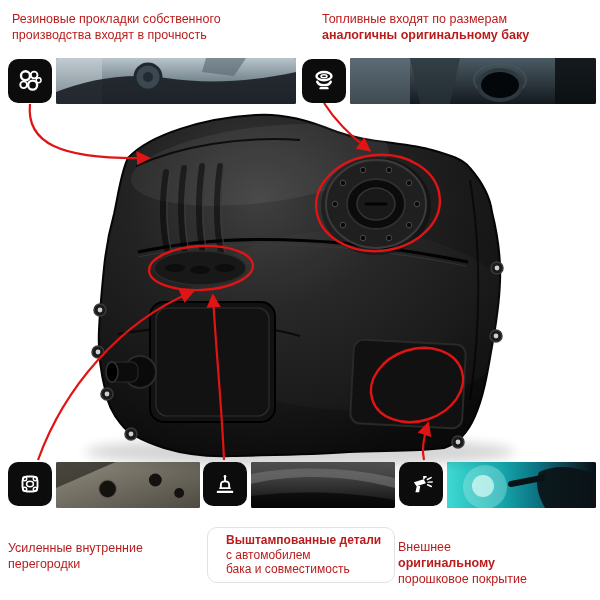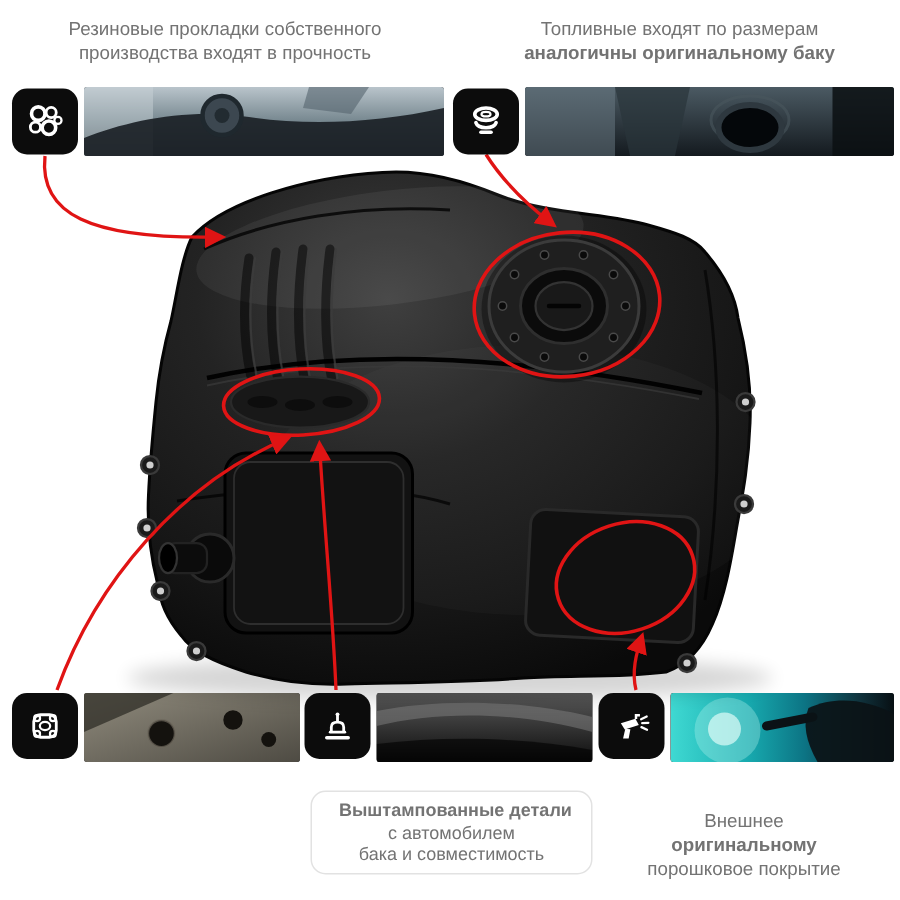--- a/index.html
+++ b/index.html
@@ -1,19 +1,19 @@
 <!DOCTYPE html>
 <html style="--accent: #e01414; --icon-bg: #0c0c0c;"><head>
 <meta charset="utf-8">
 <style>
   :root{ --accent:#e01414; --icon-bg:#0c0c0c; }
   *{margin:0;padding:0;box-sizing:border-box}
   html,body{width:600px;height:600px;background:#fff;font-family:"Liberation Sans",sans-serif;color:#1a1a1a}
   .canvas{position:relative;width:600px;height:600px;background:#fff;overflow:hidden}
-  .txt{position:absolute;text-align:center;font-size:12.5px;line-height:16px;color:#737373;z-index:5}
+  .txt{position:absolute;font-size:12.5px;line-height:16px;color:#b91c1c;z-index:5}
   .txt .b{font-weight:bold}
   .txt div{white-space:nowrap}
   .center-box{border:1px solid #e2e2e2;border-radius:10px;padding:5px 18px;font-size:12px;line-height:14.5px}
   .icon-box{position:absolute;width:44px;height:44px;background:var(--icon-bg);border-radius:10px;
             display:flex;align-items:center;justify-content:center;z-index:5}
   .icon-box svg{width:30px;height:30px;display:block}
   .strip{position:absolute;height:46px;overflow:hidden;z-index:1;border-radius:2px;background:#222}
   .strip svg{display:block;width:100%;height:100%}
   .stage{position:absolute;inset:0;width:600px;height:600px;z-index:2;pointer-events:none}
   .red-ellipse{fill:none;stroke:var(--accent);stroke-width:2.4}
@@ -278,20 +278,24 @@
       </linearGradient>
         </defs>
       <rect width="149" height="46" fill="url(#gbr)"></rect>
       <circle cx="38" cy="25" r="22" fill="#aef2ea" opacity="0.35"></circle>
       <circle cx="36" cy="24" r="11" fill="#eafffb" opacity="0.65"></circle>
       <path d="M95 16 L64 22" stroke="#0b1216" stroke-width="6" stroke-linecap="round"></path>
       <path d="M92 10 C110 2,130 4,149 14 L149 46 L98 46 C90 32,88 20,92 10 Z" fill="#0b1216" opacity="0.92"></path>
     </svg>
   </div>
 
+  <div class="txt" style="left:8px;top:540px;width:195px">
+    <div>Усиленные внутренние</div>
+    <div>перегородки</div>
+  </div>
   <div class="txt center-box" style="left:207px;top:527px;width:188px">
     <div class="b">Выштампованные детали</div>
     <div>с автомобилем</div>
     <div>бака и совместимость</div>
   </div>
   <div class="txt" style="left:398px;top:539px;width:196px">
     <div>Внешнее</div>
     <div class="b">оригинальному</div>
     <div>порошковое покрытие</div>
   </div>

